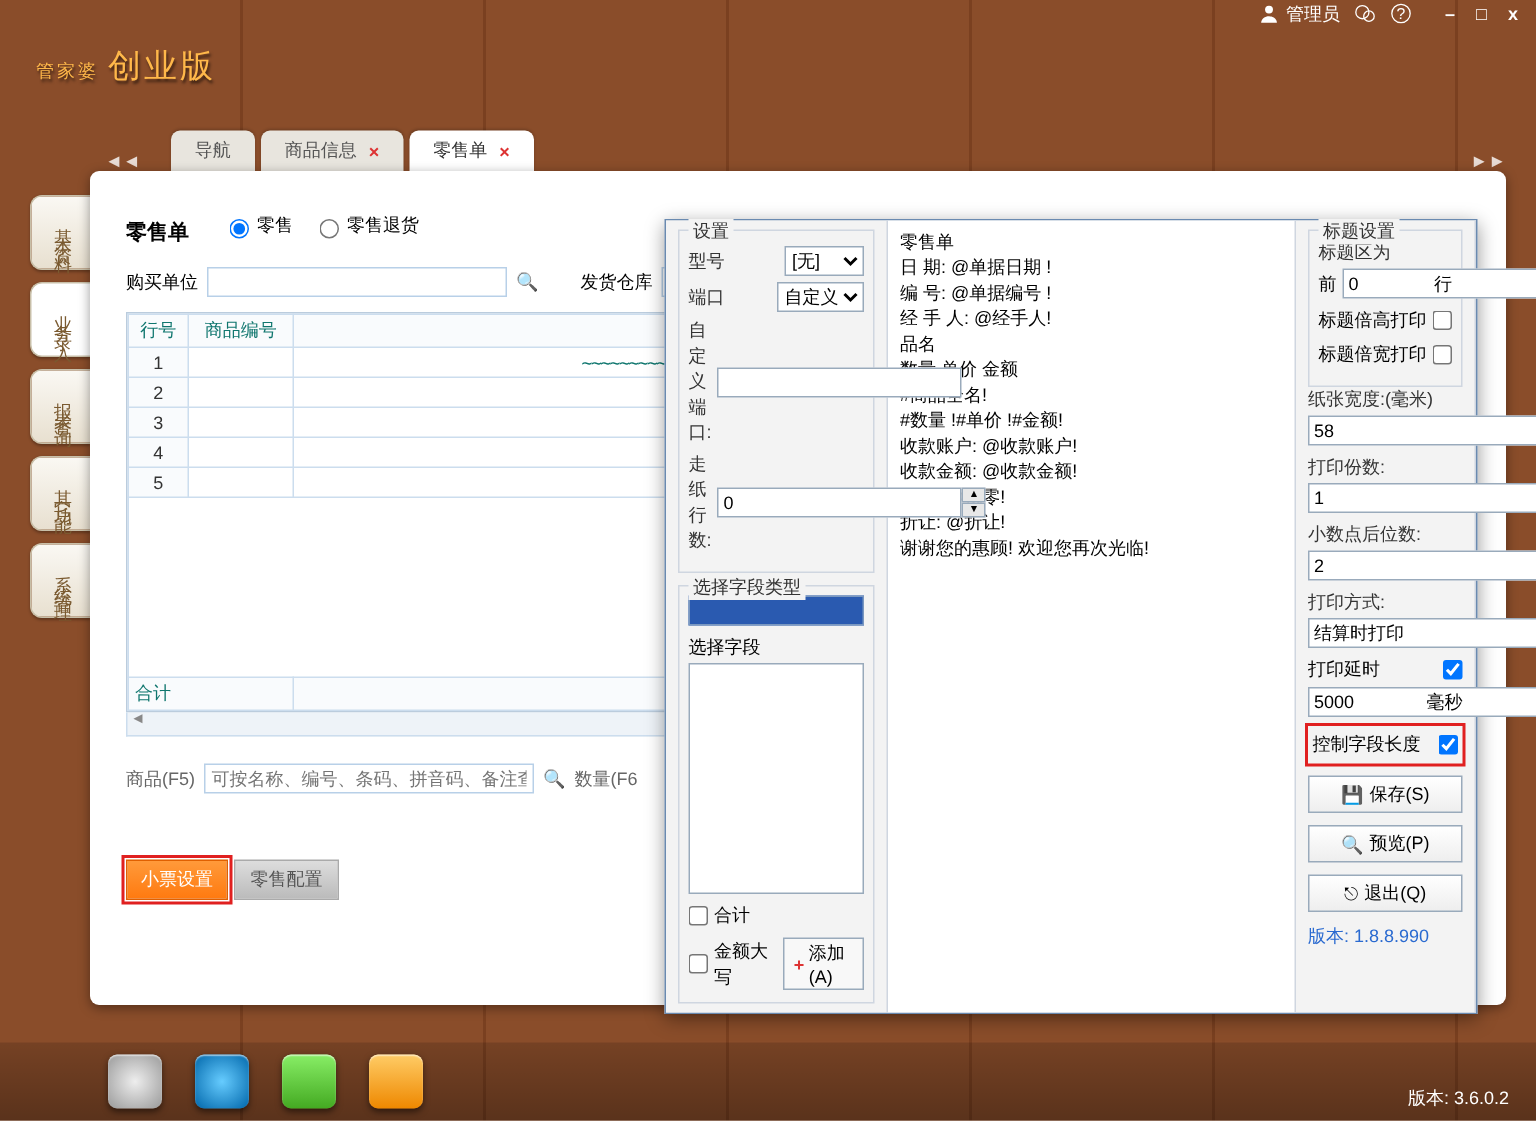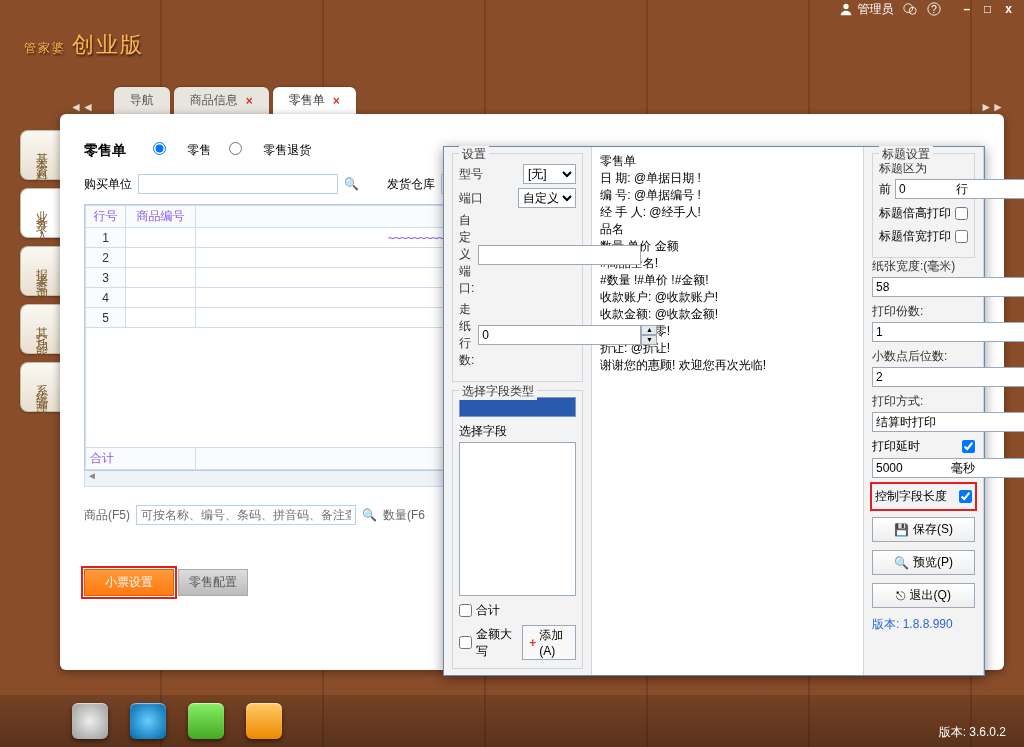--- a/index.html
+++ b/index.html
@@ -30,42 +30,42 @@
 
 
 .sidenav { position: absolute; top: 130px; left: 20px; width: 40px; display:flex; flex-direction:column; gap:8px;}
 .sidenav .item { background: linear-gradient(#faf8f3,#e8e0d0); border:1px solid #c8bfa8; border-right:none; border-radius: 8px 0 0 8px; padding: 12px 10px; color:#7a5a30; writing-mode: vertical-rl; text-orientation: upright; letter-spacing: 6px; box-shadow: 0 1px 2px rgba(0,0,0,.3);}
 .sidenav .item.active { background:#fff; }
 
 
 .page { position: absolute; top: 114px; left: 60px; width: 944px; height: 556px; background: #fff; border-radius: 6px; box-shadow: 0 2px 8px rgba(0,0,0,.4); padding: 28px 24px; }
 .page h2 { font-size: 14px; font-weight: bold; display:inline-block; margin-right:24px;}
 .radio-row { display:inline-flex; gap:18px; align-items:center; }
-.radio-row label{ display:flex; align-items:flex-start; gap:21px;}
+.radio-row label{ display:flex; align-items:flex-end; gap:5px;}
 .row { display:flex; align-items:center; gap:6px; margin-top:14px;}
 .row input[type=text]{ border:1px solid #b8d0e8; height:20px; padding:0 4px;}
 .mag { color:#36a; }
 
 
 .grid { margin-top:10px; border:1px solid #bcd; }
 .grid table { border-collapse: collapse; width: 100%; table-layout: fixed;}
-.grid th, .grid td { border:1px solid #cde; padding:2px 4px; height:20px; font-size:12px; color:#8b5cf6; white-space:nowrap; overflow:hidden;}
+.grid th, .grid td { border:1px solid #cde; padding:2px 4px; height:20px; font-size:12px; color:#0f766e; white-space:nowrap; overflow:hidden;}
 .grid th { background:#f9fbfd; font-weight:normal; text-align:center;}
 .grid td.rownum { text-align:center; color:#333; background:#f9fbfd;}
 .wavy { font-family: monospace; letter-spacing:-1px; color:#888; text-align:center;}
 .grid .sumrow td { background:#f9fbfd; }
 .hscroll { height:16px; background:#eef3f8; border:1px solid #cde; border-top:none; position:relative;}
 .hscroll::before{content:"◄"; position:absolute; left:2px; top:-1px; font-size:10px; color:#888;}
 .hscroll::after{content:"►"; position:absolute; right:2px; top:-1px; font-size:10px; color:#888;}
 
 .footline { margin-top:18px; display:flex; align-items:center; gap:6px; color:#666;}
 .footline input{ border:1px solid #b8d0e8; height:20px; width:220px; padding:0 4px;}
 
 .btnrow { margin-top:44px; display:flex; gap:4px;}
-.btn-orange { background: linear-gradient(#ff9a3a,#ff7a10); color:#fff; padding:4px 20px; border:1px solid #e06000;text-align:center;}
+.btn-orange { background: linear-gradient(#ff9a3a,#ff7a10); color:#fff; padding:4px 9px; border:1px solid #e06000;text-align:center;}
 .btn-gray { background: linear-gradient(#ddd,#bbb); color:#555; padding:4px 10px; border:1px solid #aaa;}
 .hl-red { outline: 2px solid #e02020; outline-offset: 1px; }
 
 
 .dialog { position:absolute; top:146px; left:443px; width:542px; height:530px; background:#f3f3f3; border:1px solid #6a8ab0; box-shadow: 0 3px 12px rgba(0,0,0,.4); display:flex; flex-direction:column;}
 .dlg-title { height:26px; background: linear-gradient(#fdfdfd,#e4ecf6); display:flex; align-items:center; padding:0 6px; border-bottom:1px solid #cbd6e4; font-size:12px; color:#333;}
 .dlg-title .path{ flex:0 0 auto;}
 .dlg-title .blur{ flex:1; margin:0 8px; height:16px; background: linear-gradient(90deg, rgba(120,150,200,.15), rgba(120,150,200,.35)); filter: blur(1px); border-radius:3px;}
 .dlg-title .close{ width:42px; height:18px; background: linear-gradient(#e77,#c33); border:1px solid #a22; border-radius:3px; color:#fff; text-align:center; line-height:16px; font-weight:bold;}
 .dlg-body { flex:1; display:flex; }

